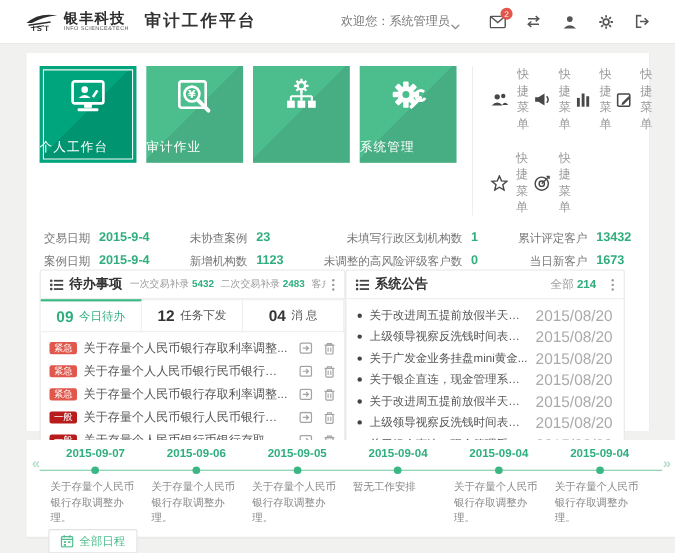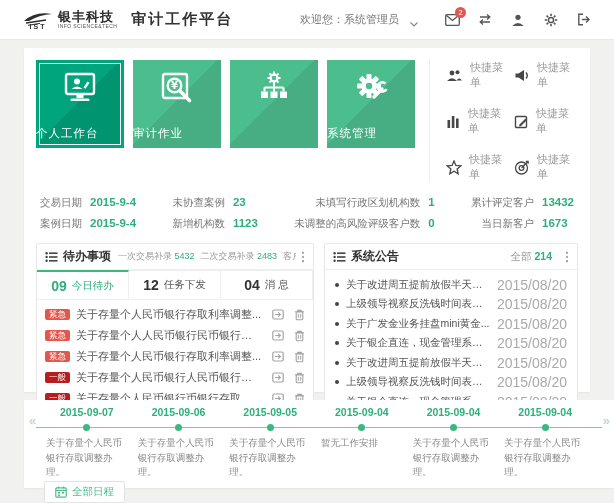--- a/index.html
+++ b/index.html
@@ -9,57 +9,57 @@
 
 .header{height:40px;background:#fff;border-bottom:1px solid #e9e9e9;display:flex;align-items:center;padding:0 22px}
 .logo-block{display:flex;align-items:flex-start}
 .logo-mark{display:flex;flex-direction:column;align-items:center;line-height:1}
 .logo-ist{font-size:7px;font-weight:bold;letter-spacing:2px;color:#333;margin-top:-3px}
 .brand{margin-left:4px;line-height:1}
 .brand-name{font-size:13px;font-weight:bold;color:#2b2b2b;letter-spacing:1px}
 .brand-sub{font-size:5px;color:#555;letter-spacing:.4px;margin-top:1px}
 .app-title{font-size:15px;font-weight:bold;color:#333;margin-left:14px;letter-spacing:2px}
 .header-right{margin-left:auto;display:flex;align-items:center;gap:0}
-.welcome{font-size:11px;color:#777;display:flex;align-items:flex-end;gap:11px;cursor:pointer}
+.welcome{font-size:11px;color:#777;display:flex;align-items:flex-end;gap:1px;cursor:pointer}
 .hicons{display:flex;align-items:center;gap:17px;margin-left:26px}
 .hicon{position:relative;width:16px;height:16px;display:flex;align-items:center;justify-content:center;cursor:pointer}
 .hbadge{position:absolute;top:-5px;right:-6px;min-width:11px;height:11px;border-radius:6px;background:#e2574c;color:#fff;font-size:7.5px;line-height:11px;text-align:center;padding:0 2px}
 
 
 .main{position:absolute;left:24px;top:48px;width:566px;height:344px;background:#fff;box-shadow:0 1px 2px rgba(0,0,0,.05);padding:12px}
 
 
 .top-row{display:flex}
 .cards{display:flex;gap:9px}
 .card{position:relative;width:88px;height:88px;background:#4cbd8d;background-image:linear-gradient(135deg,transparent 48%,rgba(0,0,0,.08) 48%);cursor:pointer;overflow:hidden}
 .card.active{background-color:#00a57d;background-image:linear-gradient(135deg,transparent 48%,rgba(0,0,0,.10) 48%);box-shadow:inset 0 0 0 3px #00a57d,inset 0 0 0 4px rgba(255,255,255,.95)}
 .card .cicon{position:absolute;top:10px;left:0;right:0;display:flex;justify-content:center}
 .card .clabel{position:absolute;bottom:7px;left:0;right:0;color:#fff;font-size:11.5px;letter-spacing:1px}
 
 
-.qmenu{margin-left:14px;padding-left:16px;border-left:1px solid #eee;flex:1;display:grid;grid-template-columns:1fr 1fr;align-content:center;row-gap:16px;column-gap:4px}
+.qmenu{margin-left:14px;padding-left:16px;border-left:1px solid #eee;flex:1;display:grid;grid-template-columns:1fr 1fr 1fr 1fr;align-content:center;row-gap:16px;column-gap:4px}
 .qitem{display:flex;align-items:center;gap:7px;cursor:pointer}
 .qitem .qlabel{font-size:11px;color:#999}
 
 
 .stats{display:flex;justify-content:space-between;margin-top:14px;padding:0 4px}
 .stat-group{display:grid;grid-template-columns:auto auto;column-gap:8px;row-gap:7px;align-content:start}
 .sl{font-size:10.5px;color:#777;text-align:right;white-space:nowrap}
 .sv{font-size:11.5px;color:#2fae7e;font-weight:bold;white-space:nowrap}
 
 
-.panels{display:flex;gap:10px;margin-top:12px}
+.panels{display:flex;}
 .panel{border:1px solid #e7e7e7;border-radius:2px;background:#fff}
 .panel.todo{width:278px;height:170px}
 .panel.announce{width:254px;height:170px}
 .phead{height:26px;display:flex;align-items:center;padding:0 8px;border-bottom:1px solid #eee;gap:5px}
 .ptitle{font-size:12px;font-weight:bold;color:#333;white-space:nowrap}
 .substats{display:flex;gap:6px;margin-left:2px;overflow:hidden}
 .substat{font-size:9px;color:#999;white-space:nowrap}
-.substat b{color:#2fae7e;font-weight:normal}
+.substat b{color:#2fae7e;font-weight:bold}
 .more{margin-left:auto;cursor:pointer;display:flex;align-items:center}
 .all-link{margin-left:auto;font-size:10.5px;color:#999;cursor:pointer;white-space:nowrap}
 .all-link b{color:#2fae7e}
 
 
 .tabs{display:flex;height:30px}
 .tab{flex:1;border:1px solid #eee;border-left:none;display:flex;align-items:center;justify-content:center;gap:5px;cursor:pointer;background:#fff}
 .tab:first-child{border-left:none}
 .tab .tc{font-size:14px;font-weight:bold;color:#333}
 .tab .tl2{font-size:10.5px;color:#555}

